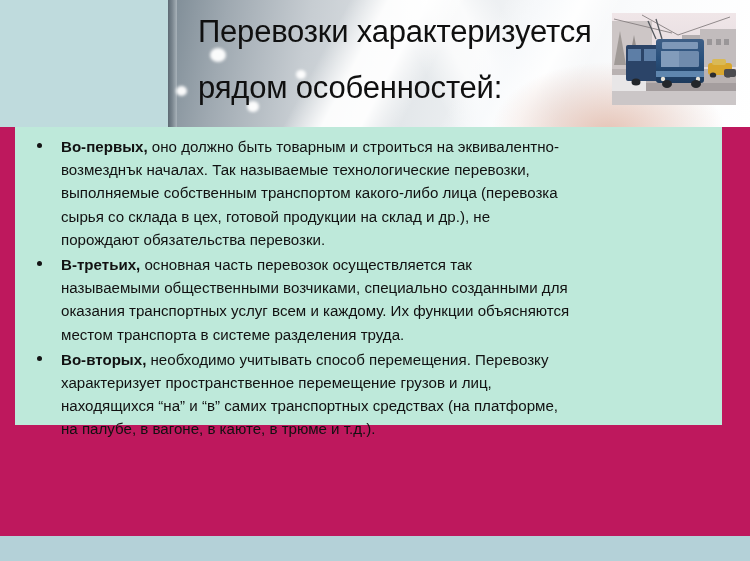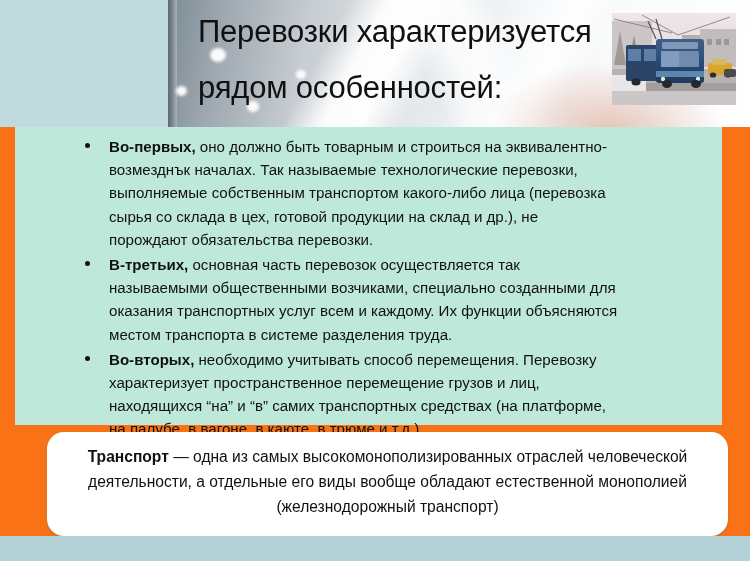--- a/index.html
+++ b/index.html
@@ -11,21 +11,21 @@
   body {
     font-family: "Liberation Sans", sans-serif;
   }
 
   
   .slide {
     position: relative;
     width: 750px;
     height: 561px;
     overflow: hidden;
-    background: #f97316;     
+    background: #be185d;     
   }
 
   
   .header {
     position: absolute;
     left: 0;
     top: 0;
     width: 750px;
     height: 127px;
     overflow: hidden;
@@ -109,21 +109,20 @@
     height: 298px;
     background: #bfe8d9;
     background: #bee9da;
   }
 
   .bullet-list {
     position: absolute;
     left: 0;
     top: 8px;
     width: 573px;
-    padding-left: 48px;
   }
   .bullet-row {
     position: relative;
     padding: 0 16px 0 46px;
     margin-bottom: 2px;
   }
   .bullet-dot {
     position: absolute;
     left: 22px;
     top: 8px;
@@ -272,19 +271,16 @@
       </div>
 
       <div class="bullet-row">
         <span class="bullet-dot"></span>
         <div class="bullet-text"><b>Во-вторых,</b><span> необходимо учитывать способ перемещения. Перевозку характеризует пространственное перемещение грузов и лиц, находящихся “на” и “в” самих транспортных средствах (на платформе, на палубе, в вагоне, в каюте, в трюме и т.д.).</span></div>
       </div>
 
     </div>
   </div>
 
-  <div class="callout">
-    <div class="callout-text"><b>Транспорт</b><span> — одна из самых высокомонополизированных отраслей человеческой деятельности, а отдельные его виды вообще обладают естественной монополией (железнодорожный транспорт)</span></div>
-  </div>
 
   <div class="bottom-strip"></div>
 
 </div>
 
 </body></html>

